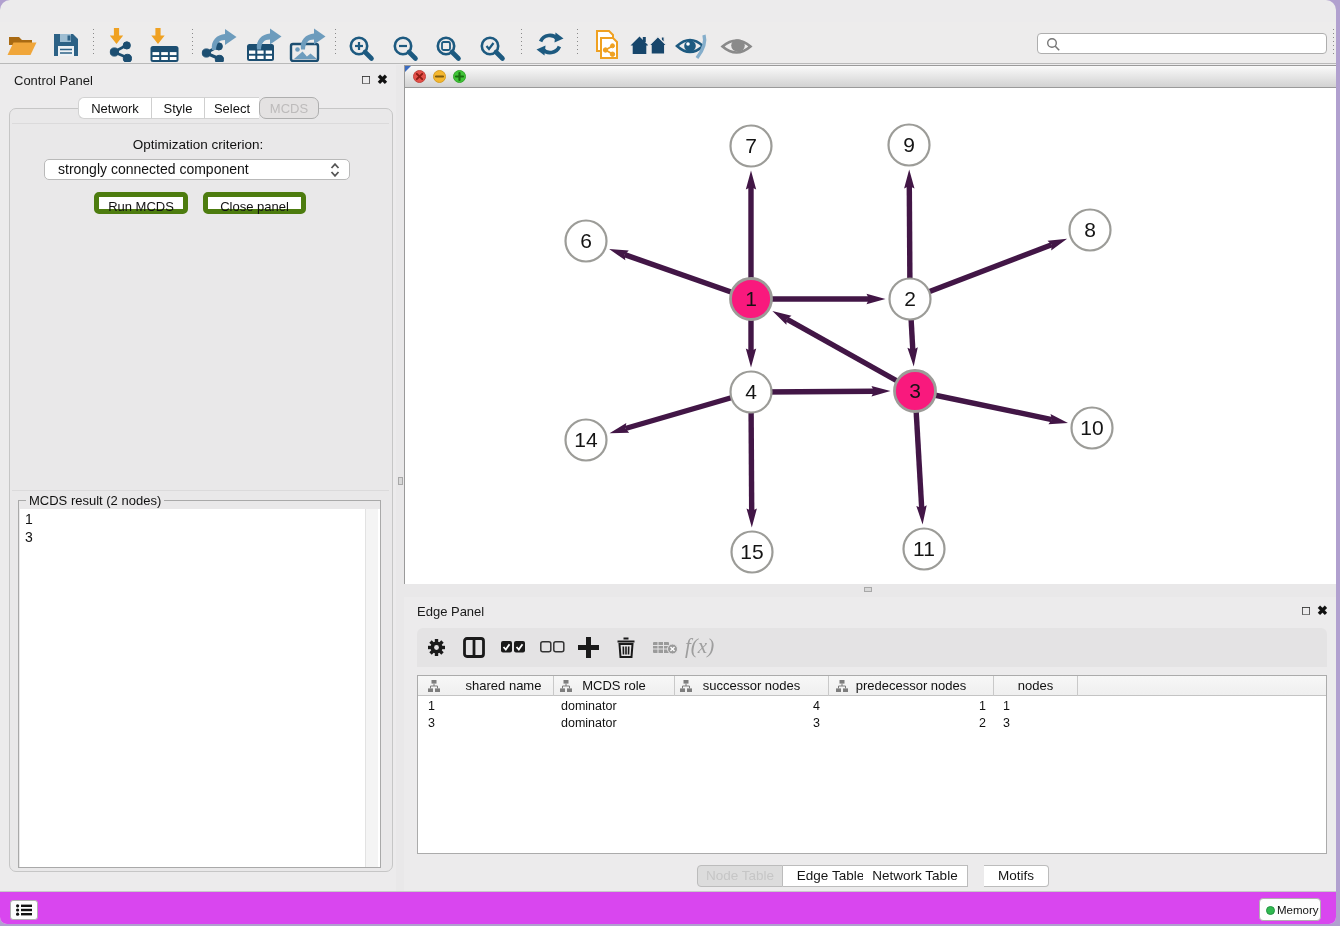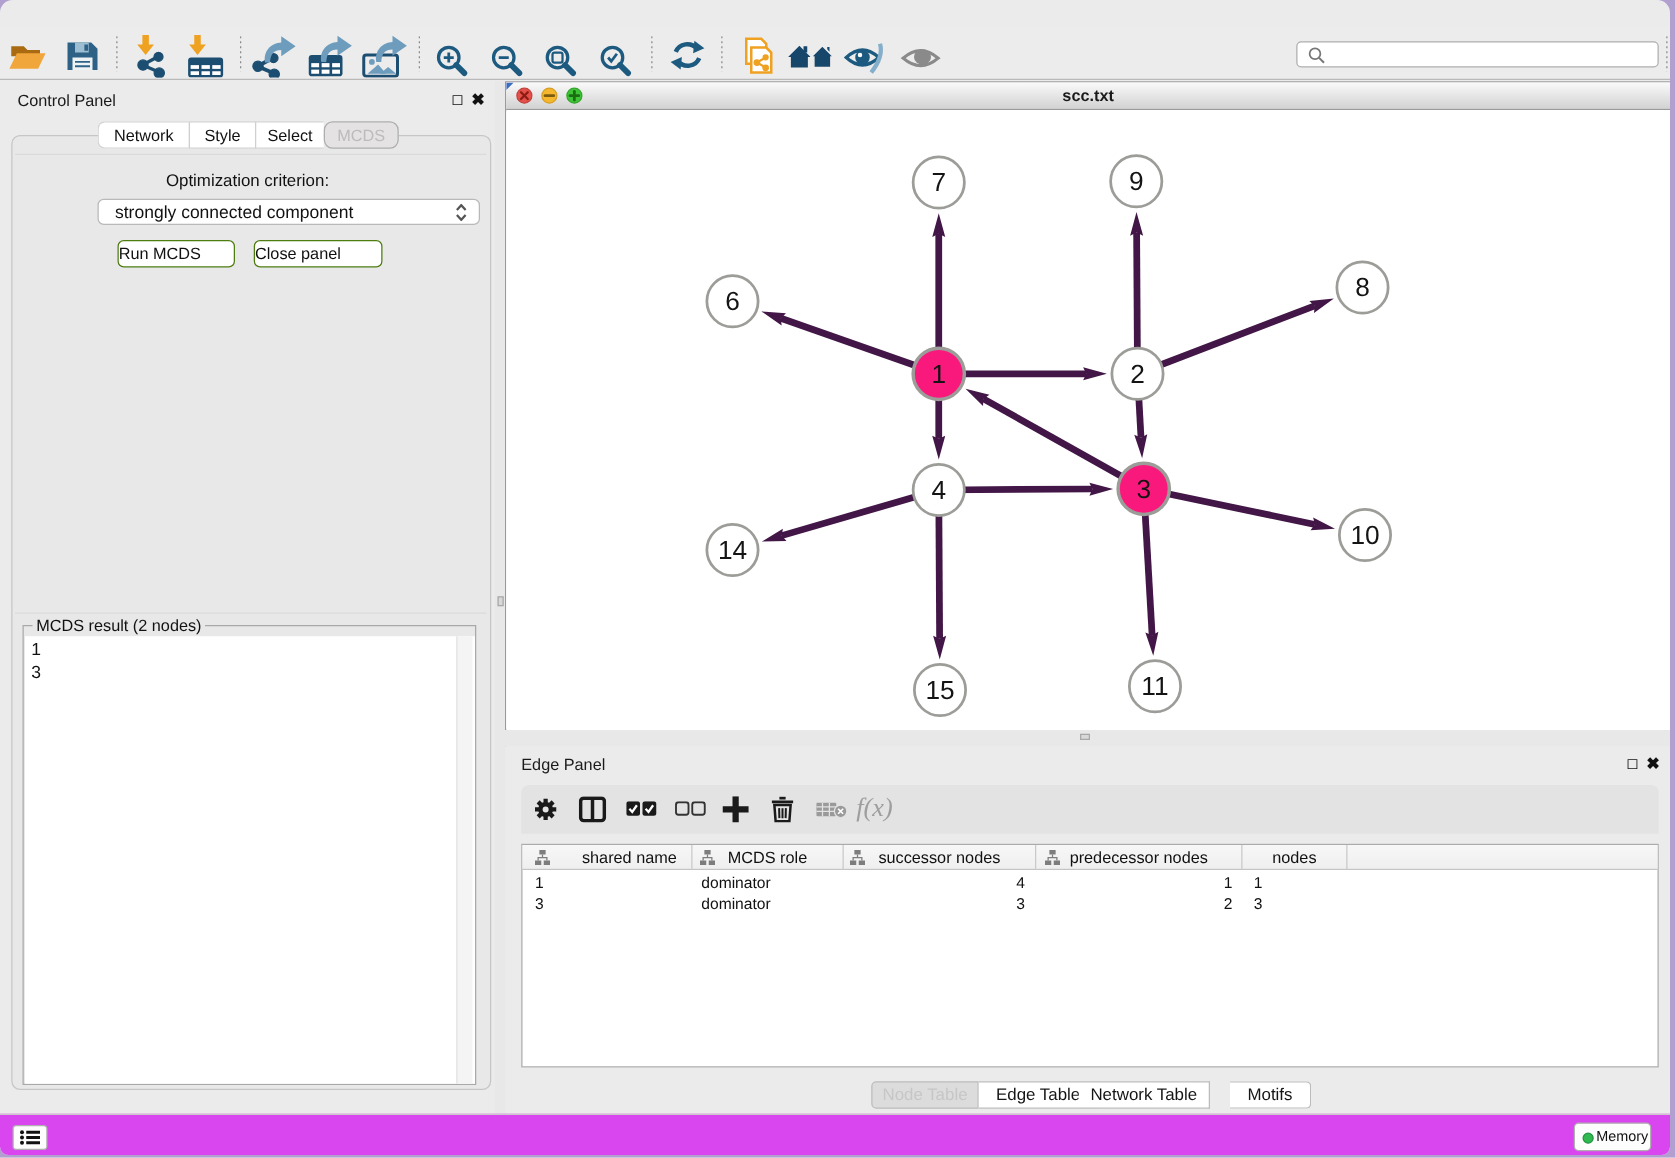--- a/index.html
+++ b/index.html
@@ -22,23 +22,23 @@
   border:1px solid #aeaeae; border-radius:4px; }
 
 #leftpanel { position:absolute; left:0; top:65px; width:396px; height:826px; background:#ecebec; }
 .phead { font-size:13px; color:#1a1a1a; }
 .wbtn { position:absolute; font-size:13px; color:#111; font-weight:bold; }
 #tabbox { position:absolute; left:9px; top:43px; width:384px; height:764px;
   border:1px solid #c6c6c6; border-radius:7px; background:#e9e8e9; }
 .tab { position:absolute; top:32px; height:22px; background:#fff; border-top:1px solid #d2d2d2;
   border-bottom:1px solid #d2d2d2; font-size:13px; text-align:center; line-height:21px; color:#111; }
 #dropdown { position:absolute; left:44px; top:94px; width:306px; height:21px; background:#fff;
-  border:1px solid #b9b9b9; border-radius:5px; font-size:14px; line-height:19px; padding-left:13px; color:#111;margin-left:34px; }
-.btn { position:absolute; top:127px; height:22px; background:#fff; border:1px solid #4d7c0f;
-  border-radius:5px; font-size:13px; line-height:20px; color:#111; }
+  border:1px solid #b9b9b9; border-radius:5px; font-size:14px; line-height:19px; padding-left:13px; color:#111; }
+.btn { position:absolute; top:127px; height:22px; background:#fff; border:5px solid #4d7c0f;
+  border-radius:5px; font-size:13px; text-align:center; line-height:20px; color:#111; }
 #groupbox { position:absolute; left:18px; top:435px; width:363px; height:368px;
   border:1px solid #a9a9a9; }
 #grouplabel { position:absolute; left:7px; top:-8px; background:#e9e8e9; font-size:13px;
   padding:0 3px; color:#111; }
 #resulttext { position:absolute; left:1px; top:8px; width:360px; height:358px; background:#fff;
   font-size:14px; color:#111; padding:2px 0 0 5px; line-height:17.5px; }
 #vscroll { position:absolute; right:2px; top:0; width:13px; height:100%; background:#f4f4f4;
   border-left:1px solid #e2e2e2; }
 
 #vsplit { position:absolute; left:396px; top:65px; width:9px; height:826px; background:#e9e8e9; }
@@ -256,21 +256,20 @@
               <line x1="3.8" y1="3.8" x2="9.2" y2="9.2"></line>
               <line x1="9.2" y1="3.8" x2="3.8" y2="9.2"></line>
             </g>
           <line x1="23" y1="6.5" x2="30" y2="6.5" stroke="#7d5c10" stroke-width="2.2"></line>
           <g stroke="#1a6e12" stroke-width="2.2">
               <line x1="43" y1="6.5" x2="50" y2="6.5"></line>
               <line x1="46.5" y1="3" x2="46.5" y2="10"></line>
             </g>
         </g>
       </svg>
-      <div id="fname">scc.txt</div>
     </div>
     <div id="canvas">
       <svg width="931" height="495" viewBox="0 0 931 495">
         <g stroke="#421646" stroke-width="5.4">
         <line x1="346.0" y1="210.0" x2="346.0" y2="98.0"></line>
         <line x1="346.0" y1="210.0" x2="219.7" y2="165.6"></line>
         <line x1="346.0" y1="210.0" x2="464.0" y2="210.0"></line>
         <line x1="346.0" y1="210.0" x2="346.0" y2="262.0"></line>
         <line x1="505.0" y1="210.0" x2="504.3" y2="97.0"></line>
         <line x1="505.0" y1="210.0" x2="646.7" y2="155.7"></line>

